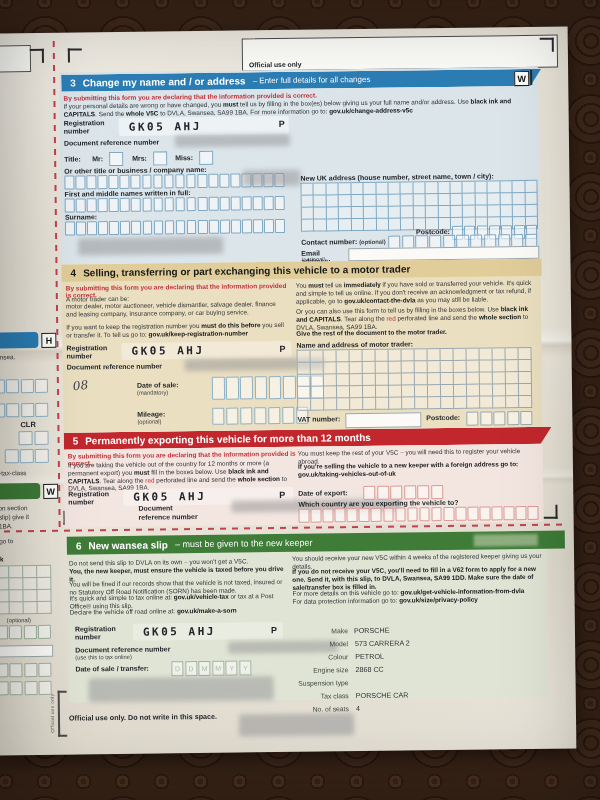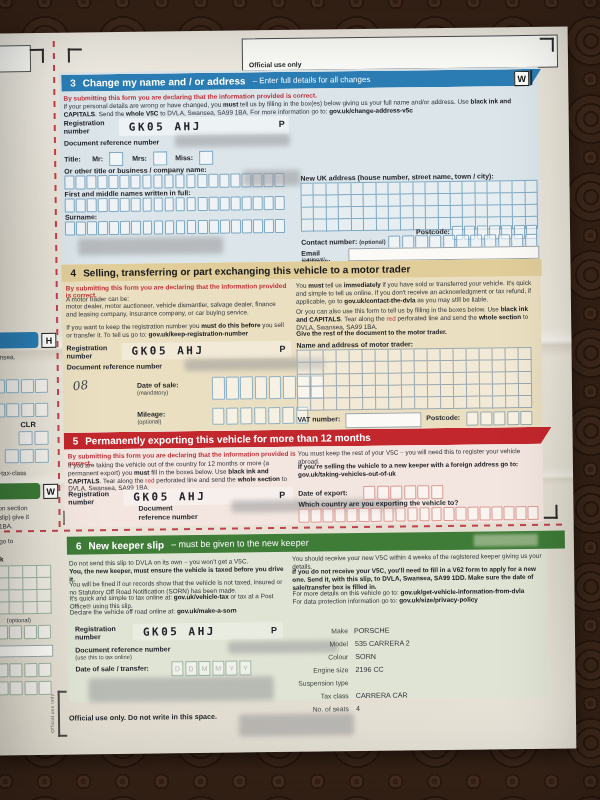--- a/index.html
+++ b/index.html
@@ -584,21 +584,21 @@
         <i></i>
         <i></i>
         <i></i>
         <i></i>
         <i></i>
       </div>
 
   <div class="panel p6" style="left:75px;top:504px;width:480px;height:166px;"></div>
   <div class="a band" style="left:75px;top:504px;width:480px;height:18px;background:#3e7c38;">
     <span>6</span>
-    <span>New keeper slip</span>
+    <span>New wansea slip</span>
     <span class="sub" style="font-size:9px;">– must be given to the new keeper</span>
   </div>
   <div class="a" style="left:482px;top:507px;width:64px;height:12px;background:#8fae7f;filter:blur(1.5px);"></div>
 
   <div class="a t" style="left:77px;top:527px;width:218px;">Do not send this slip to DVLA on its own – you won't get a V5C.</div>
   <div class="a t tb" style="left:77px;top:535px;width:218px;">You, the new keeper, must ensure the vehicle is taxed before you drive it.</div>
   <div class="a t" style="left:77px;top:548px;width:218px;">You will be fined if our records show that the vehicle is not taxed, insured or no Statutory Off Road Notification (SORN) has been made.</div>
   <div class="a t" style="left:77px;top:562px;width:218px;">It's quick and simple to tax online at: <b>gov.uk/vehicle-tax</b> or tax at a Post Office® using this slip.</div>
   <div class="a t" style="left:77px;top:576px;width:218px;">Declare the vehicle off road online at: <b>gov.uk/make-a-sorn</b></div>
 
@@ -622,29 +622,29 @@
         <i>M</i>
         <i>M</i>
         <i>Y</i>
         <i>Y</i>
   </div>
   <div class="a blur" style="left:95px;top:646px;width:185px;height:24px;"></div>
 
   <div class="a kvl" style="left:250px;top:598px;width:105px;">Make</div>
   <div class="a kvv" style="left:361px;top:597px;">PORSCHE</div>
   <div class="a kvl" style="left:250px;top:611px;width:105px;">Model</div>
-  <div class="a kvv" style="left:362px;top:610px;">535 CARRERA 2</div>
+  <div class="a kvv" style="left:362px;top:610px;">573 CARRERA 2</div>
   <div class="a kvl" style="left:250px;top:624px;width:105px;">Colour</div>
-  <div class="a kvv" style="left:362px;top:623px;">SORN</div>
+  <div class="a kvv" style="left:362px;top:623px;">PETROL</div>
   <div class="a kvl" style="left:250px;top:637px;width:105px;">Engine size</div>
-  <div class="a kvv" style="left:362px;top:636px;">2196 CC</div>
+  <div class="a kvv" style="left:362px;top:636px;">2868 CC</div>
   <div class="a kvl" style="left:250px;top:650px;width:105px;">Suspension type</div>
   <div class="a kvv" style="left:362px;top:649px;"></div>
   <div class="a kvl" style="left:250px;top:663px;width:105px;">Tax class</div>
-  <div class="a kvv" style="left:362px;top:662px;">CARRERA CAR</div>
+  <div class="a kvv" style="left:362px;top:662px;">PORSCHE CAR</div>
   <div class="a kvl" style="left:250px;top:676px;width:105px;">No. of seats</div>
   <div class="a kvv" style="left:362px;top:675px;">4</div>
 
   <div class="a lbl" style="left:75px;top:682px;font-size:7.2px;">Official use only. Do not write in this space.</div>
   <div class="a blur" style="left:245px;top:684px;width:115px;height:22px;"></div>
 
  </div>
 </div>
 
 </body></html>

